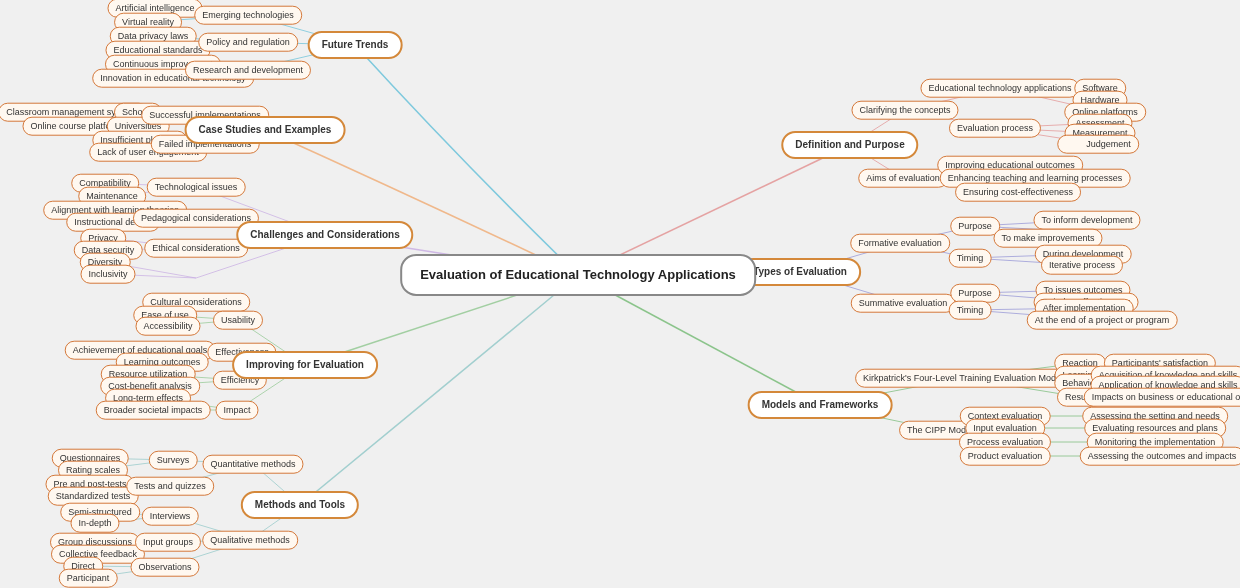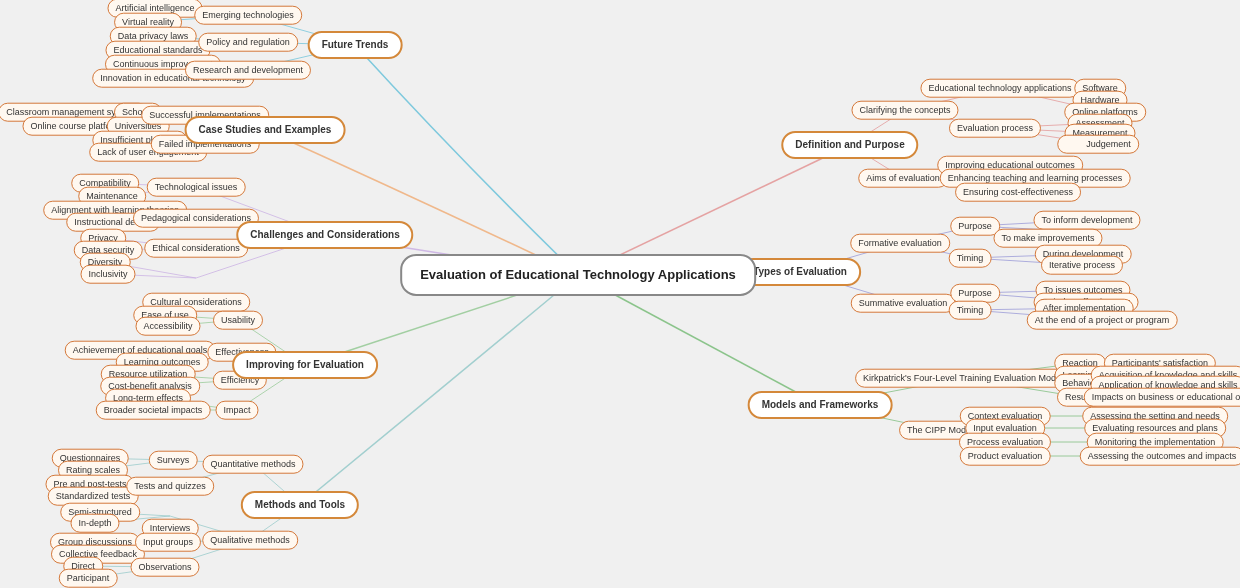--- a/index.html
+++ b/index.html
@@ -246,21 +246,21 @@
 <div class="node" style="left:90px;top:484px;">Pre and post-tests</div>
 <div class="node" style="left:93px;top:496px;">Standardized tests</div>
 <div class="node" style="left:100px;top:512px;">Semi-structured</div>
 <div class="node" style="left:95px;top:523px;">In-depth</div>
 <div class="node" style="left:95px;top:542px;">Group discussions</div>
 <div class="node" style="left:98px;top:554px;">Collective feedback</div>
 <div class="node" style="left:83px;top:566px;">Direct</div>
 <div class="node" style="left:88px;top:578px;">Participant</div>
 <div class="node" style="left:173px;top:460px;">Surveys</div>
 <div class="node" style="left:170px;top:486px;">Tests and quizzes</div>
-<div class="node" style="left:170px;top:516px;margin-top:12px;">Interviews</div>
+<div class="node" style="left:170px;top:516px;">Interviews</div>
 <div class="node" style="left:168px;top:542px;">Input groups</div>
 <div class="node" style="left:165px;top:567px;">Observations</div>
 <div class="node" style="left:253px;top:464px;">Quantitative methods</div>
 <div class="node" style="left:250px;top:540px;">Qualitative methods</div>
 
 <div class="node" style="left:905px;top:110px;">Clarifying the concepts</div>
 <div class="node" style="left:903px;top:178px;">Aims of evaluation</div>
 <div class="node" style="left:1000px;top:88px;">Educational technology applications</div>
 <div class="node" style="left:995px;top:128px;">Evaluation process</div>
 <div class="node" style="left:1010px;top:165px;">Improving educational outcomes</div>

